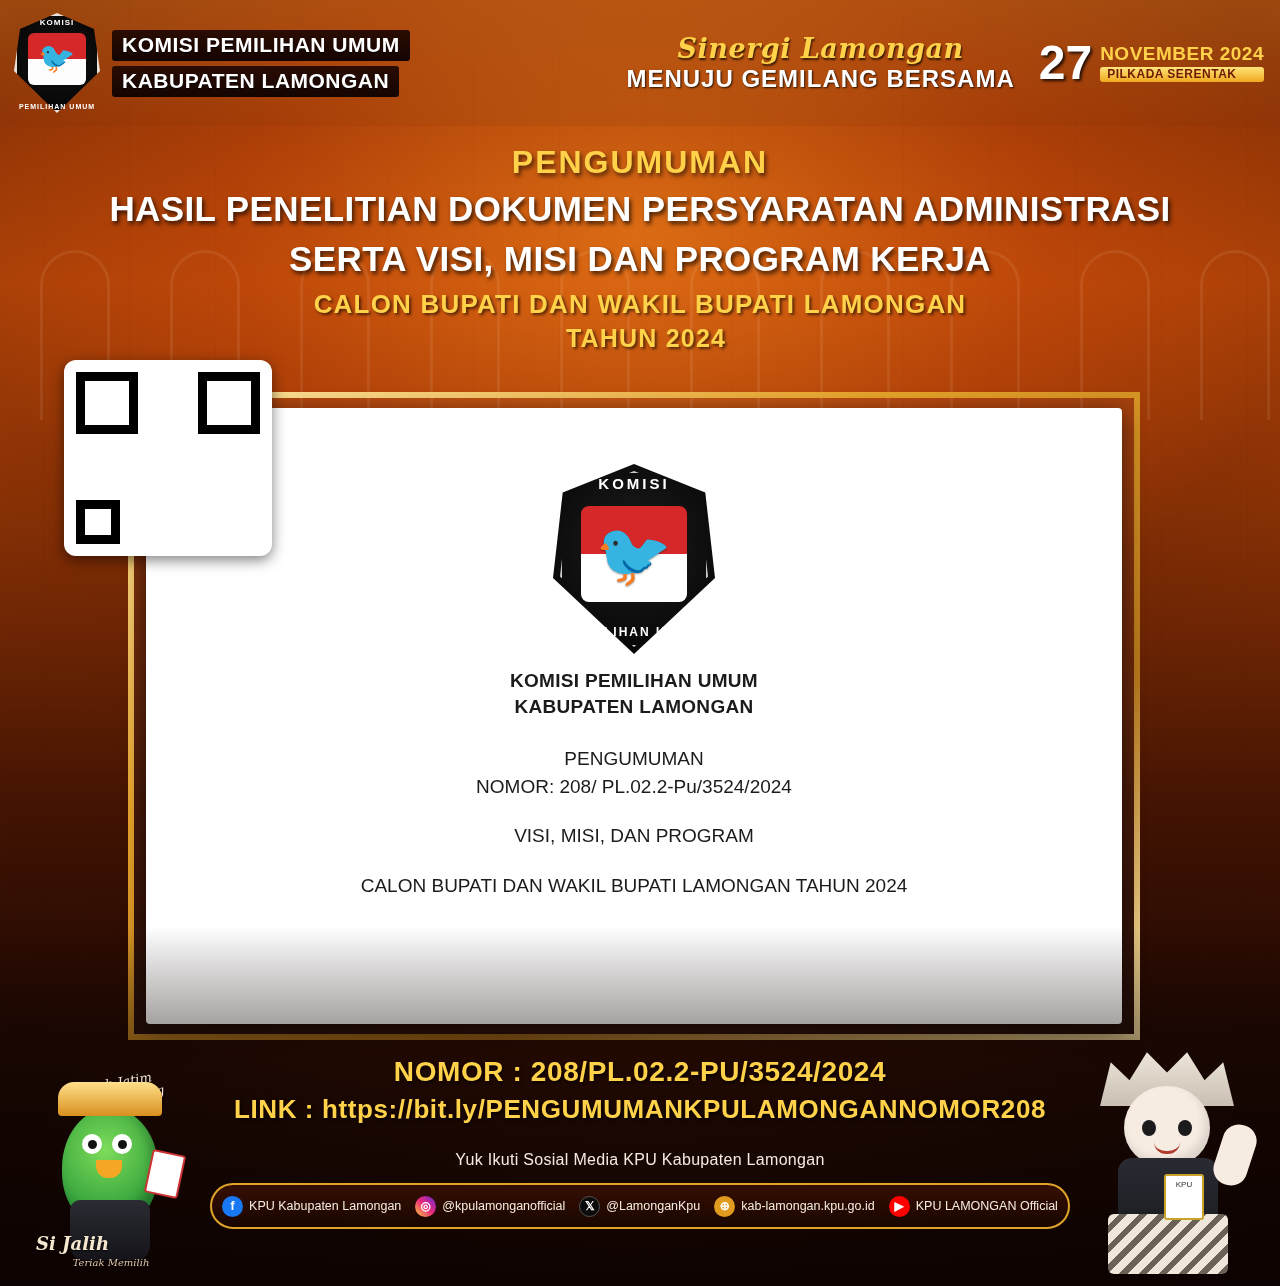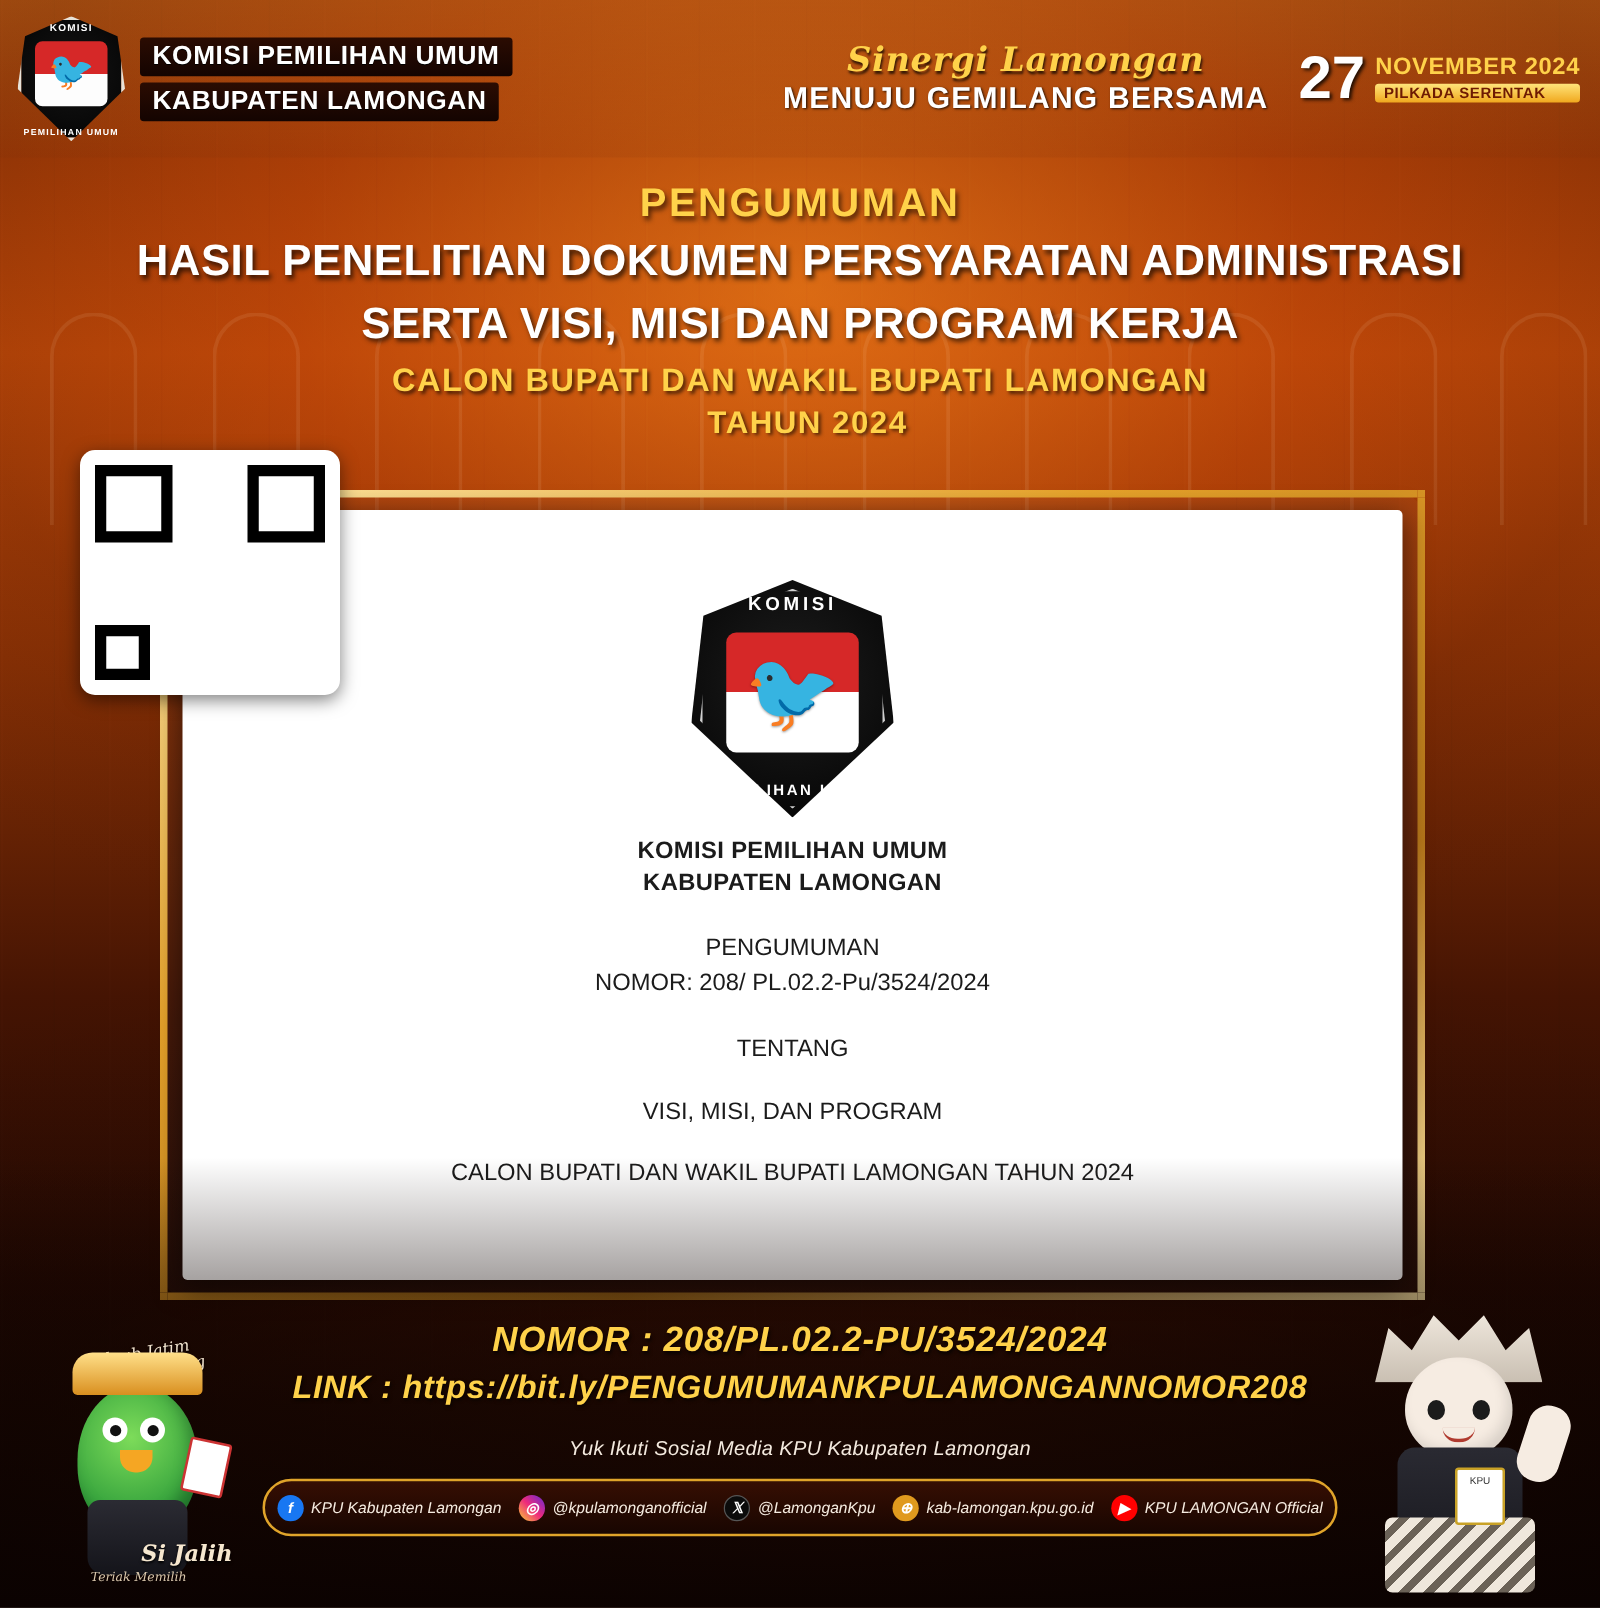--- a/index.html
+++ b/index.html
@@ -259,21 +259,21 @@
   .qr::before, .qr::after, .qr i {
     content: ""; position: absolute;
     width: 44px; height: 44px; background: #fff;
     border: 9px solid #000;
   }
   .qr::before { left: 0; top: 0; }
   .qr::after { right: 0; top: 0; }
   .qr i { left: 0; bottom: 0; }
 
   
-  .bottom { position: absolute; left: 0; right: 0; bottom: 0; height: 250px; font-style: italic; }
+  .bottom { position: absolute; left: 0; right: 0; bottom: 0; height: 250px; }
   .nomor-line, .link-line {
     text-align: center;
     font-weight: bold;
     color: #ffd24a;
     text-shadow: 1px 2px 3px rgba(0,0,0,0.7);
     letter-spacing: 0.6px;
   }
   .nomor-line { font-size: 28px; margin-top: 20px; }
   .link-line { font-size: 26px; margin-top: 6px; }
   .follow {
@@ -328,21 +328,21 @@
     border: 2px dotted rgba(255,255,255,0.0);
   }
   .m-arc-txt {
     position: absolute; left: 10px; top: 8px;
     width: 130px; text-align: center;
     font-family: "DejaVu Serif", serif; font-style: italic;
     color: #f2e4cf; font-size: 13px; transform: rotate(-10deg);
     text-shadow: 0 1px 2px #000;
   }
   .m-name {
-    position: absolute; left: 0; right: 0; bottom: 16px; text-align: right;
+    position: absolute; left: 0; right: 0; bottom: 16px; text-align: left;
     font-family: "DejaVu Serif", serif; font-style: italic; font-weight: bold;
     color: #f6e7cf; font-size: 18px; text-shadow: 0 1px 2px #000;
   }
   .m-sub {
     position: absolute; left: 0; right: 0; bottom: 2px; text-align: center;
     font-family: "DejaVu Serif", serif; font-style: italic;
     color: #d9c7ac; font-size: 10px;
   }
   .r-head {
     position: absolute; left: 46px; top: 40px; width: 86px; height: 80px;
@@ -450,21 +450,20 @@
       <div class="doc-org">
         <div>KOMISI PEMILIHAN UMUM</div>
         <div>KABUPATEN LAMONGAN</div>
       </div>
 
       <div class="doc-blk">
         <div class="doc-line">PENGUMUMAN</div>
         <div class="doc-line">NOMOR: 208/ PL.02.2-Pu/3524/2024</div>
       </div>
 
-      <div class="doc-line sp">TENTANG</div>
       <div class="doc-line sp2">VISI, MISI, DAN PROGRAM</div>
       <div class="doc-line sp2">CALON BUPATI DAN WAKIL BUPATI LAMONGAN TAHUN 2024</div>
     </div>
   </div>
 
   <div class="qr-card">
     <div class="qr">
         <i></i>
       </div>
   </div>

